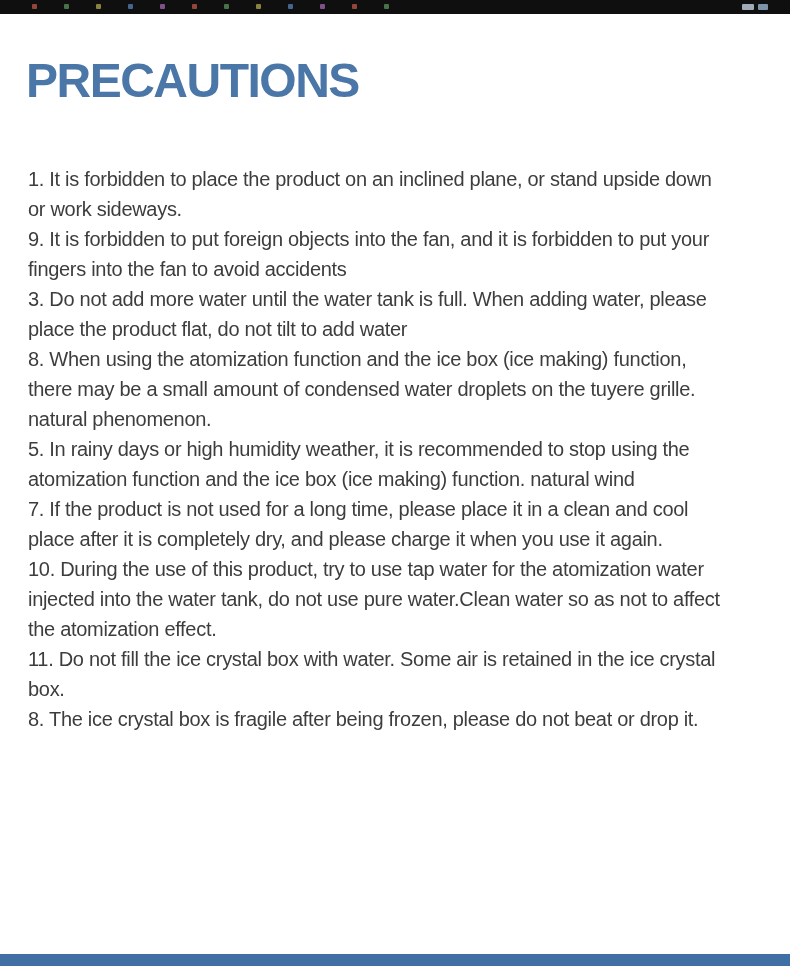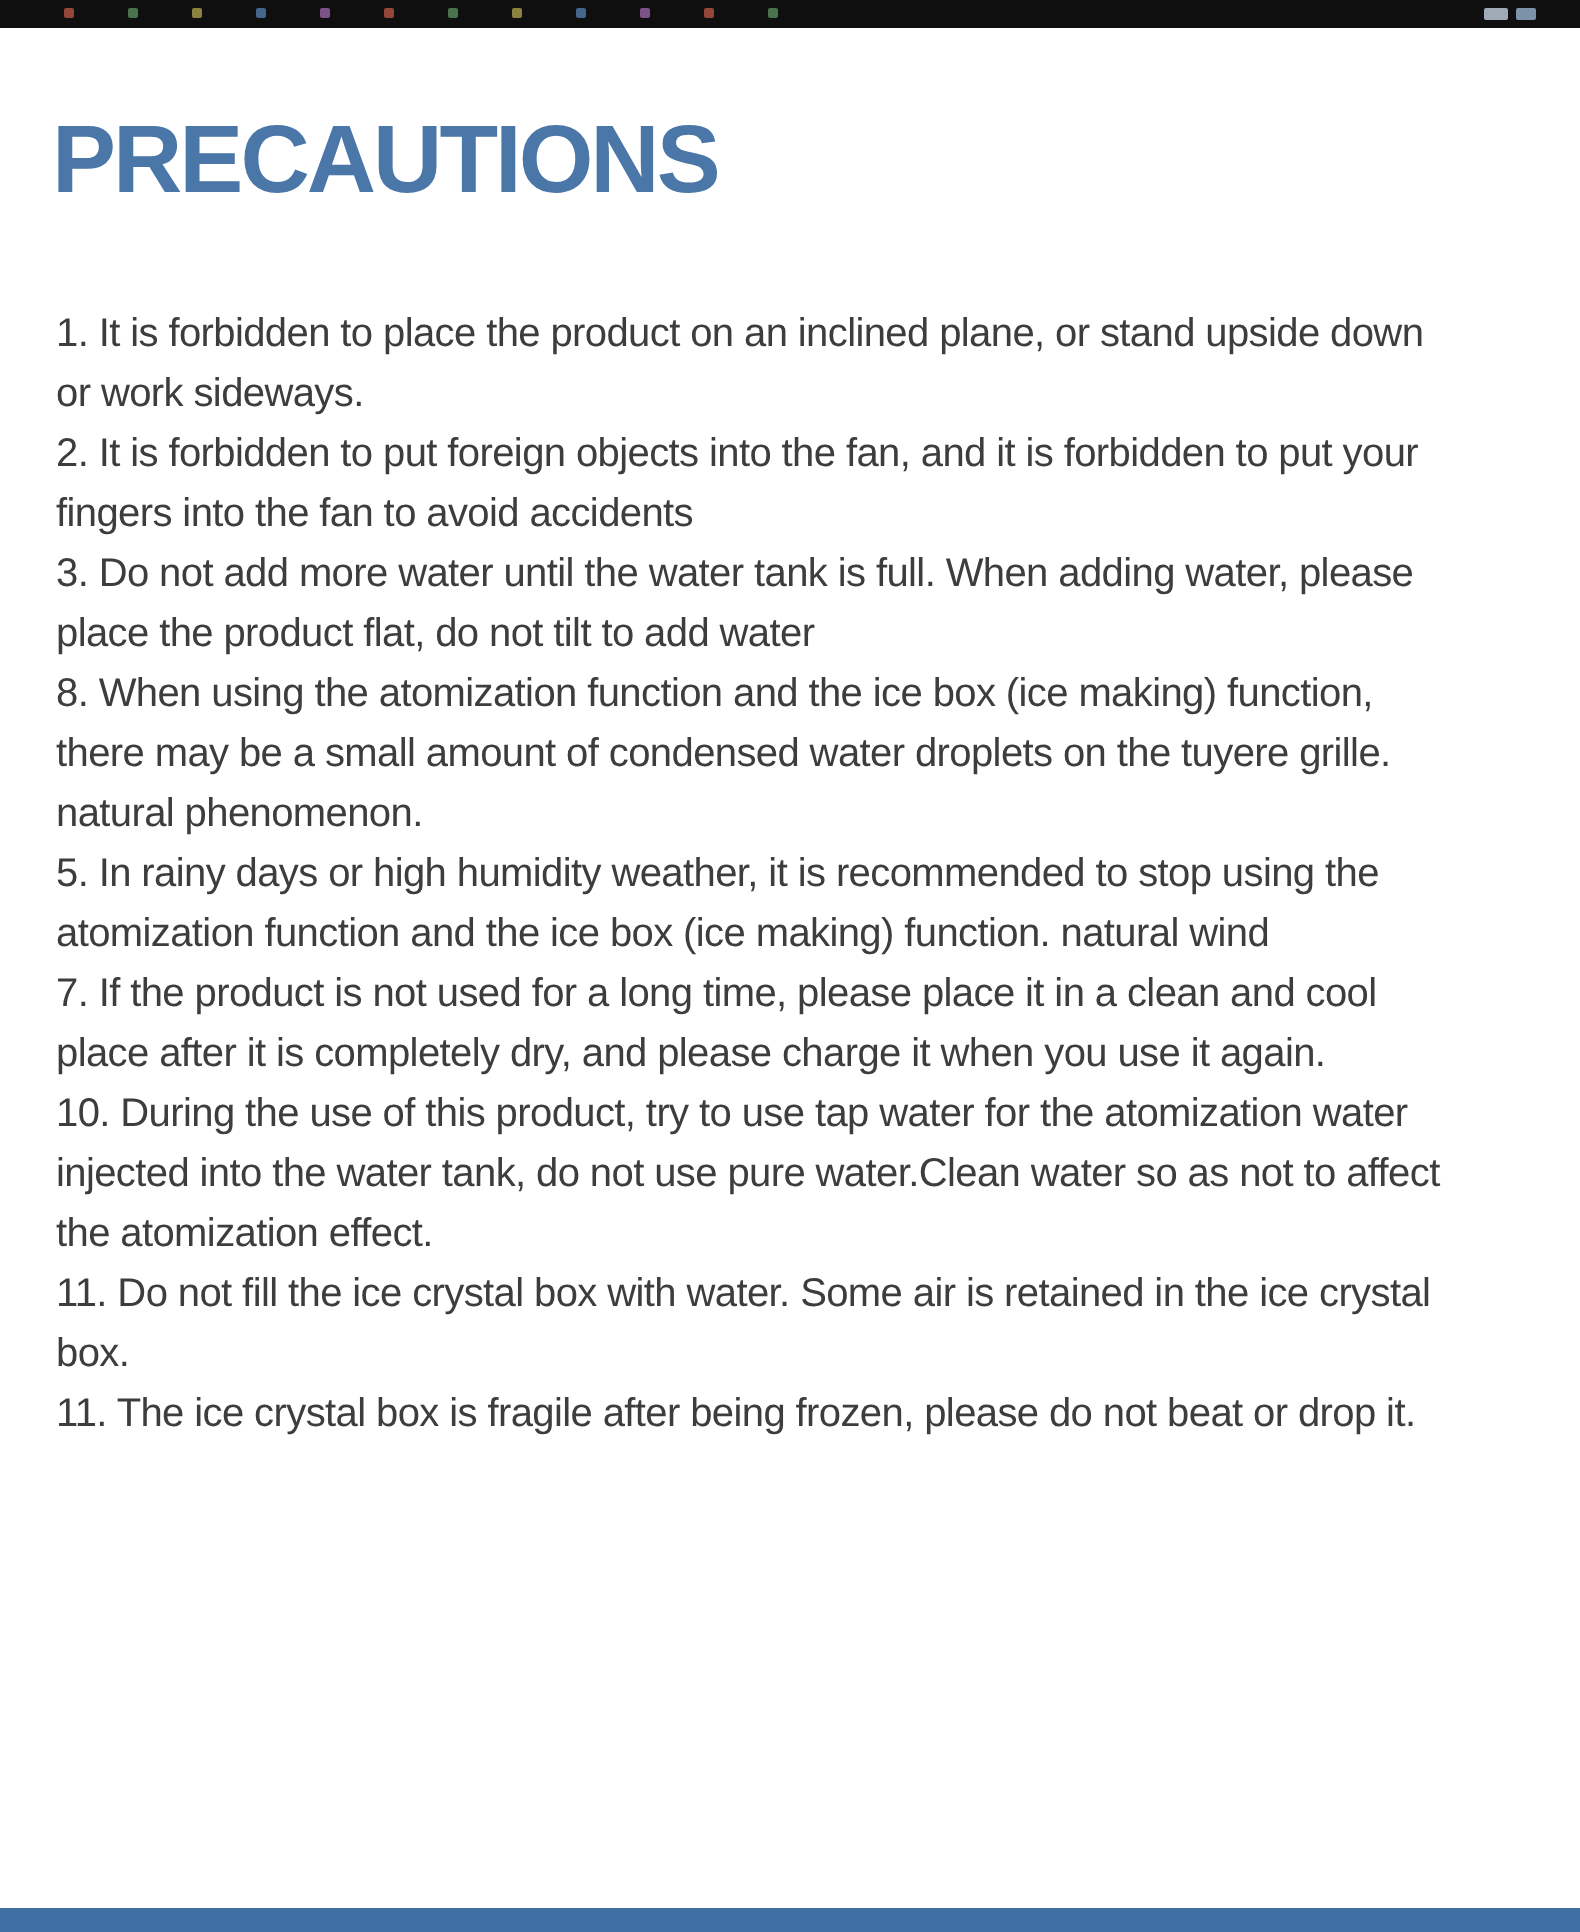--- a/index.html
+++ b/index.html
@@ -39,21 +39,21 @@
     font-size: 48px;
     line-height: 48px;
     font-weight: bold;
     letter-spacing: -1.5px;
     color: #4a76a8;
     white-space: pre;
   }
   .precautions-list {
     position: absolute;
     left: 28px;
-    top: 152px;
+    top: 164px;
     width: 756px;
     font-size: 20px;
     line-height: 30px;
     letter-spacing: -0.3px;
     color: #3d3d3d;
   }
   .precautions-list p {
     margin: 0;
     padding: 0;
     white-space: pre; 
@@ -83,32 +83,32 @@
     <span class="speck" style="left: 384px; background: rgb(79, 125, 82);"></span>
     <span class="right-mark" style="left: 742px; width: 12px; background: rgb(185, 198, 212);"></span>
     <span class="right-mark" style="left: 758px; width: 10px; background: rgb(143, 169, 196);"></span>
   </div>
 
 <h1 class="page-title" style="color: rgb(74, 118, 168);">PRECAUTIONS</h1>
 
 <div class="precautions-list" style="color: rgb(61, 61, 61);">
   <p>1. It is forbidden to place the product on an inclined plane, or stand upside down
 or work sideways.</p>
-  <p>2. It is forbidden to put foreign objects into the fan, and it is forbidden to put your
+  <p>9. It is forbidden to put foreign objects into the fan, and it is forbidden to put your
 fingers into the fan to avoid accidents</p>
   <p>3. Do not add more water until the water tank is full. When adding water, please
 place the product flat, do not tilt to add water</p>
   <p>8. When using the atomization function and the ice box (ice making) function,
 there may be a small amount of condensed water droplets on the tuyere grille.
 natural phenomenon.</p>
   <p>5. In rainy days or high humidity weather, it is recommended to stop using the
 atomization function and the ice box (ice making) function. natural wind</p>
   <p>7. If the product is not used for a long time, please place it in a clean and cool
 place after it is completely dry, and please charge it when you use it again.</p>
   <p>10. During the use of this product, try to use tap water for the atomization water
 injected into the water tank, do not use pure water.Clean water so as not to affect
 the atomization effect.</p>
   <p>11. Do not fill the ice crystal box with water. Some air is retained in the ice crystal
 box.</p>
-  <p>11. The ice crystal box is fragile after being frozen, please do not beat or drop it.</p>
+  <p>8. The ice crystal box is fragile after being frozen, please do not beat or drop it.</p>
 </div>
 
 <div class="bottom-bar" style="background: rgb(63, 111, 163);"></div>
 
 </body></html>

